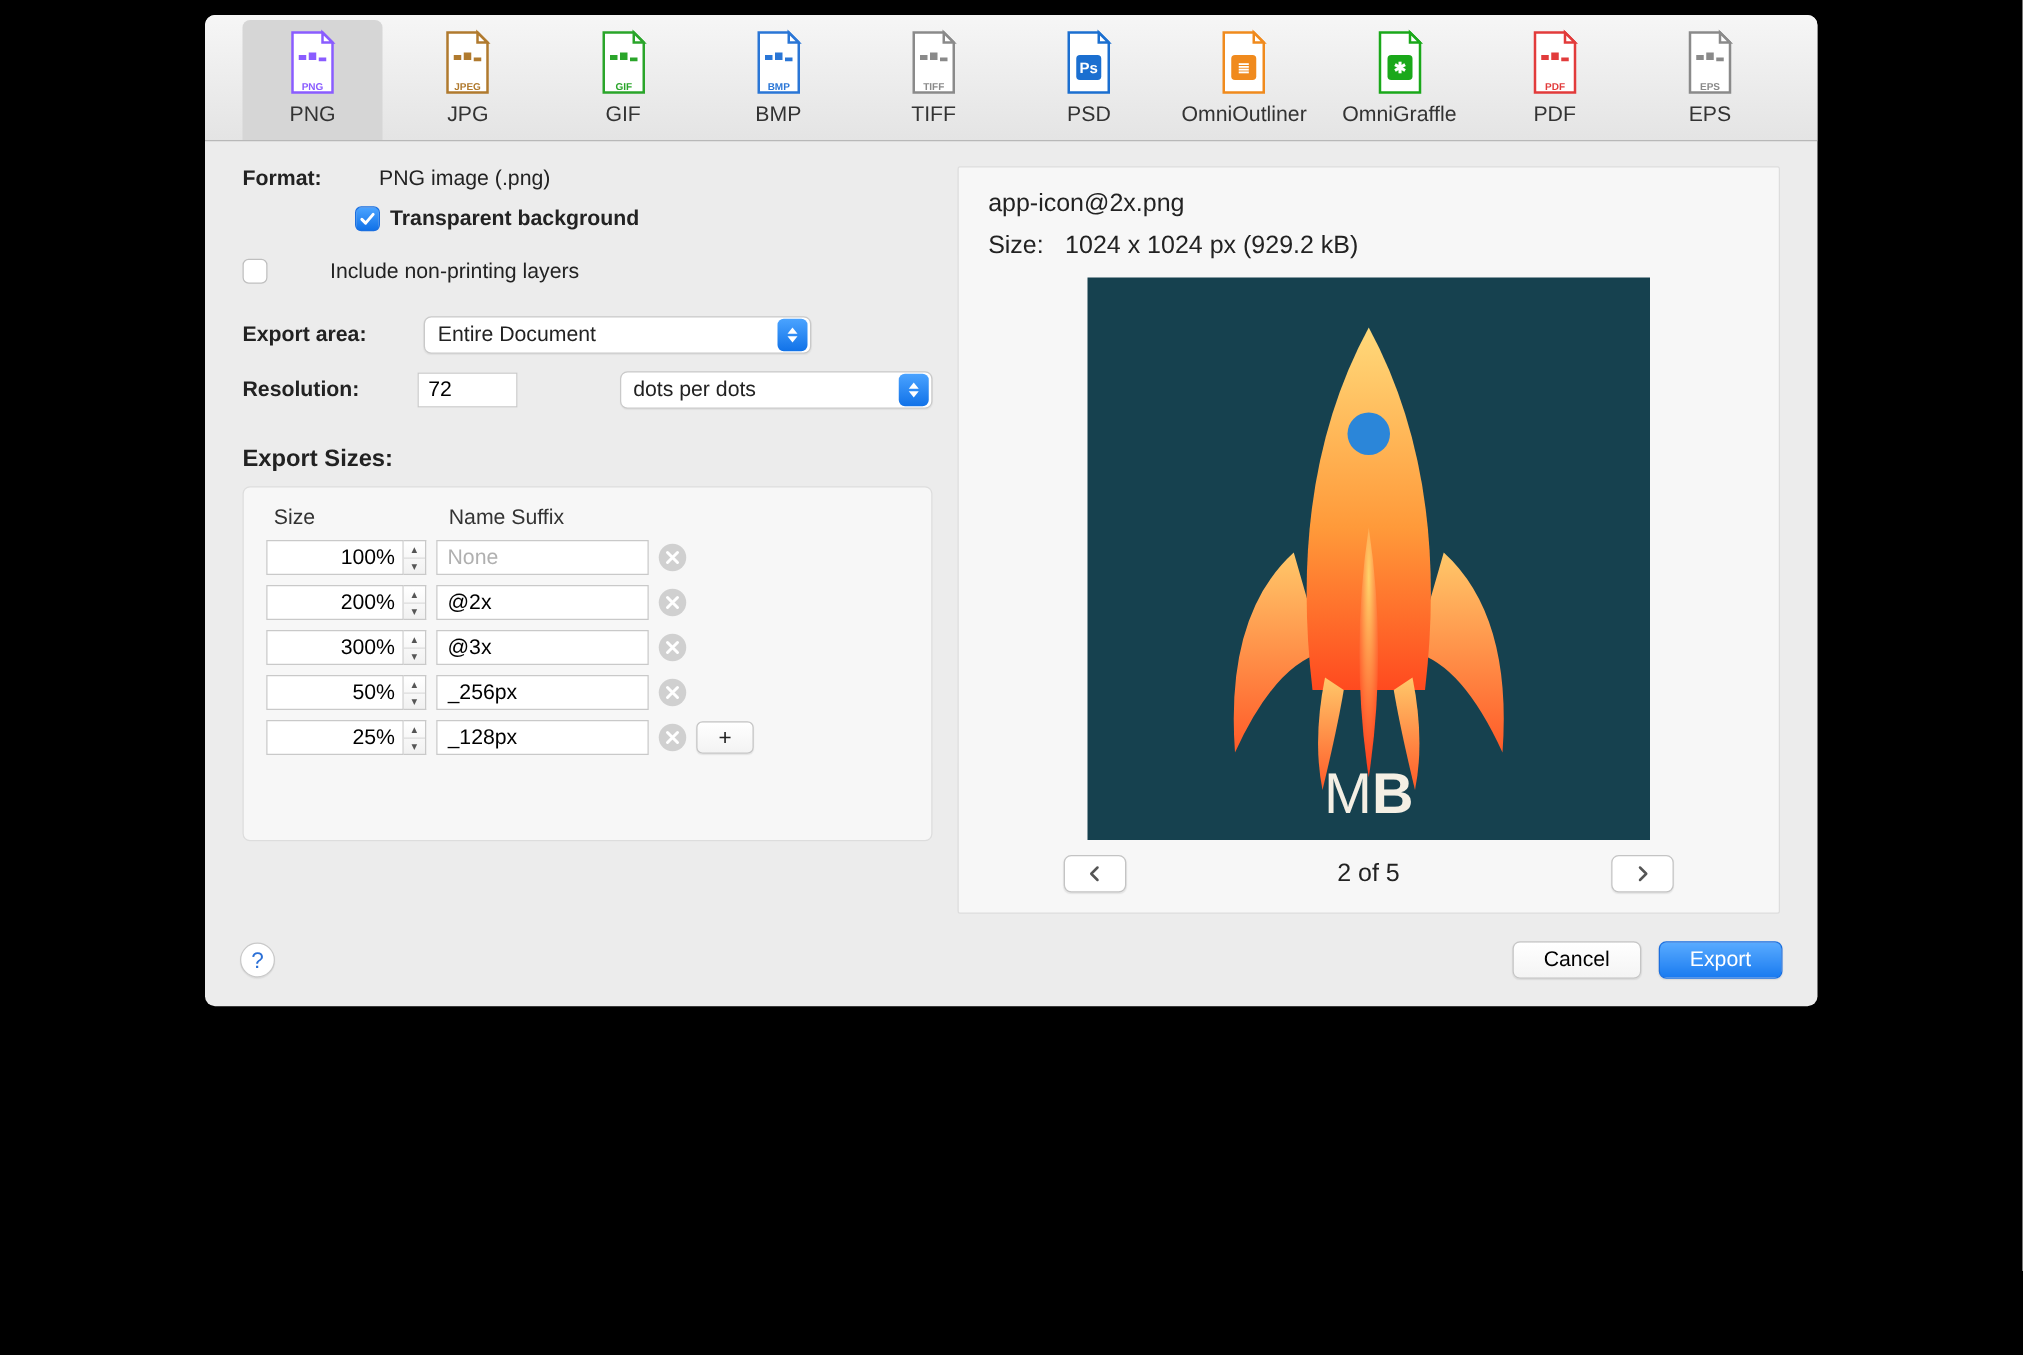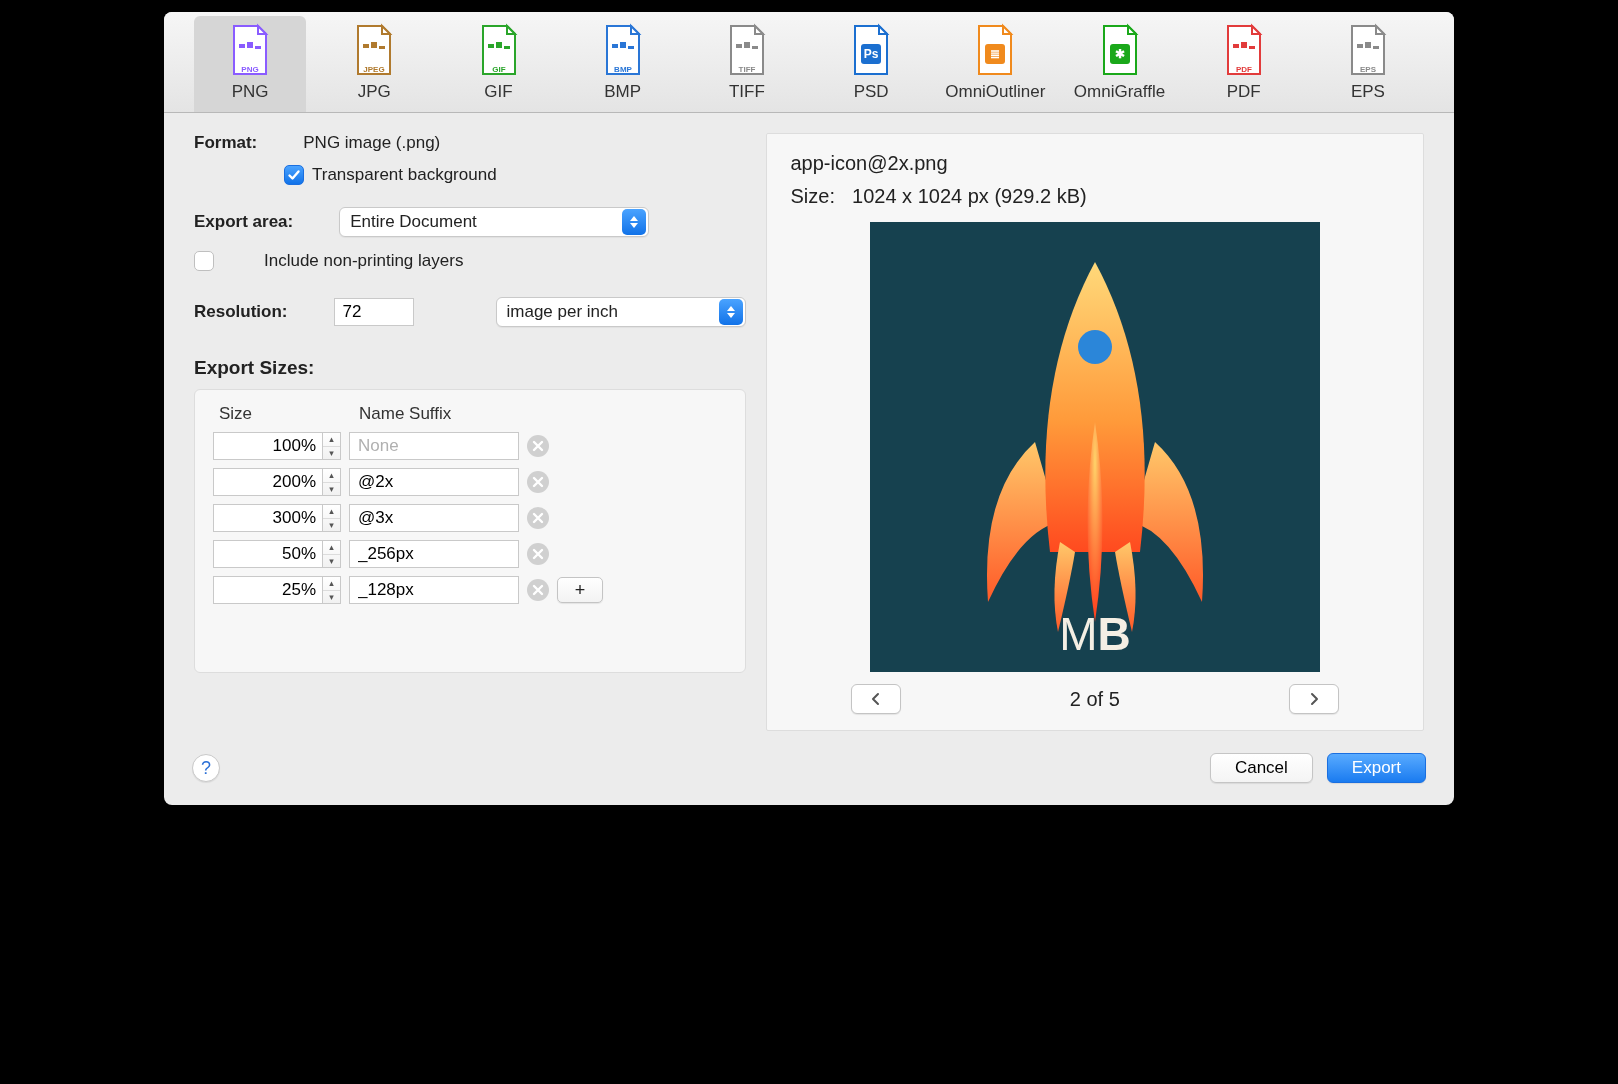--- a/index.html
+++ b/index.html
@@ -48,21 +48,21 @@
   padding: 20px 30px 14px 30px;
   gap: 20px;
 }
 .left { flex: 0 0 540px; }
 .right { flex: 1; }
 
 .row { display:flex; align-items:center; margin-bottom: 12px; gap: 34px; }
 .lbl-strong { font-weight:600; margin-right: 12px; }
 .format-val { }
 
-.checkbox-row { display:flex; align-items:center; margin-left: 90px; margin-bottom: 22px; }
+.checkbox-row { display:flex; align-items:center; margin-left: 90px; margin-bottom: 22px; font-weight: bold; }
 .mac-checkbox {
   width: 20px; height: 20px; border-radius: 5px; margin-right: 8px;
   display:inline-flex; align-items:center; justify-content:center;
   border: 1px solid #bfbfbf; background:#fff;
 }
 .mac-checkbox.checked { background: linear-gradient(#4aa3ff,#1172e8); border-color:#1a6fe0;}
 .mac-checkbox.checked svg { display:block; }
 .mac-checkbox svg { display:none; }
 
 .select {
@@ -294,44 +294,44 @@
 
       <div class="checkbox-row">
         <span class="mac-checkbox checked">
           <svg width="14" height="14" viewBox="0 0 14 14">
               <polyline points="2.5,7.5 5.5,10.5 11.5,3.5" fill="none" stroke="#fff" stroke-width="2.4" stroke-linecap="round" stroke-linejoin="round"></polyline>
             </svg>
         </span>
         <span>Transparent background</span>
       </div>
 
+      <div class="row" style="margin-bottom:26px;">
+        <span class="mac-checkbox">
+          
+        </span>
+        <span style="margin-left:8px;">Include non-printing layers</span>
+      </div>
+
       <div class="row" style="margin-bottom:14px;">
         <span class="lbl-strong">Export area:</span>
         <span class="select" style="width:310px;">
           <span>Entire Document</span>
           <span class="cap">
               <span class="tri up"></span>
               <span class="tri dn"></span>
             </span>
         </span>
       </div>
 
-      <div class="row" style="margin-bottom:26px;">
-        <span class="mac-checkbox">
-          
-        </span>
-        <span style="margin-left:8px;">Include non-printing layers</span>
-      </div>
-
       <div class="row" style="margin-bottom:30px;">
         <span class="lbl-strong">Resolution:</span>
         <input class="textfield" style="width: 80px;" value="72">
         <span style="width:14px;"></span>
         <span class="select" style="width:250px;">
-          <span>image per inch</span>
+          <span>dots per dots</span>
           <span class="cap">
               <span class="tri up"></span>
               <span class="tri dn"></span>
             </span>
         </span>
       </div>
 
       <div class="lbl-strong" style="font-size:19px; margin-bottom:10px;">Export Sizes:</div>
 
       <div class="sizes-panel">

